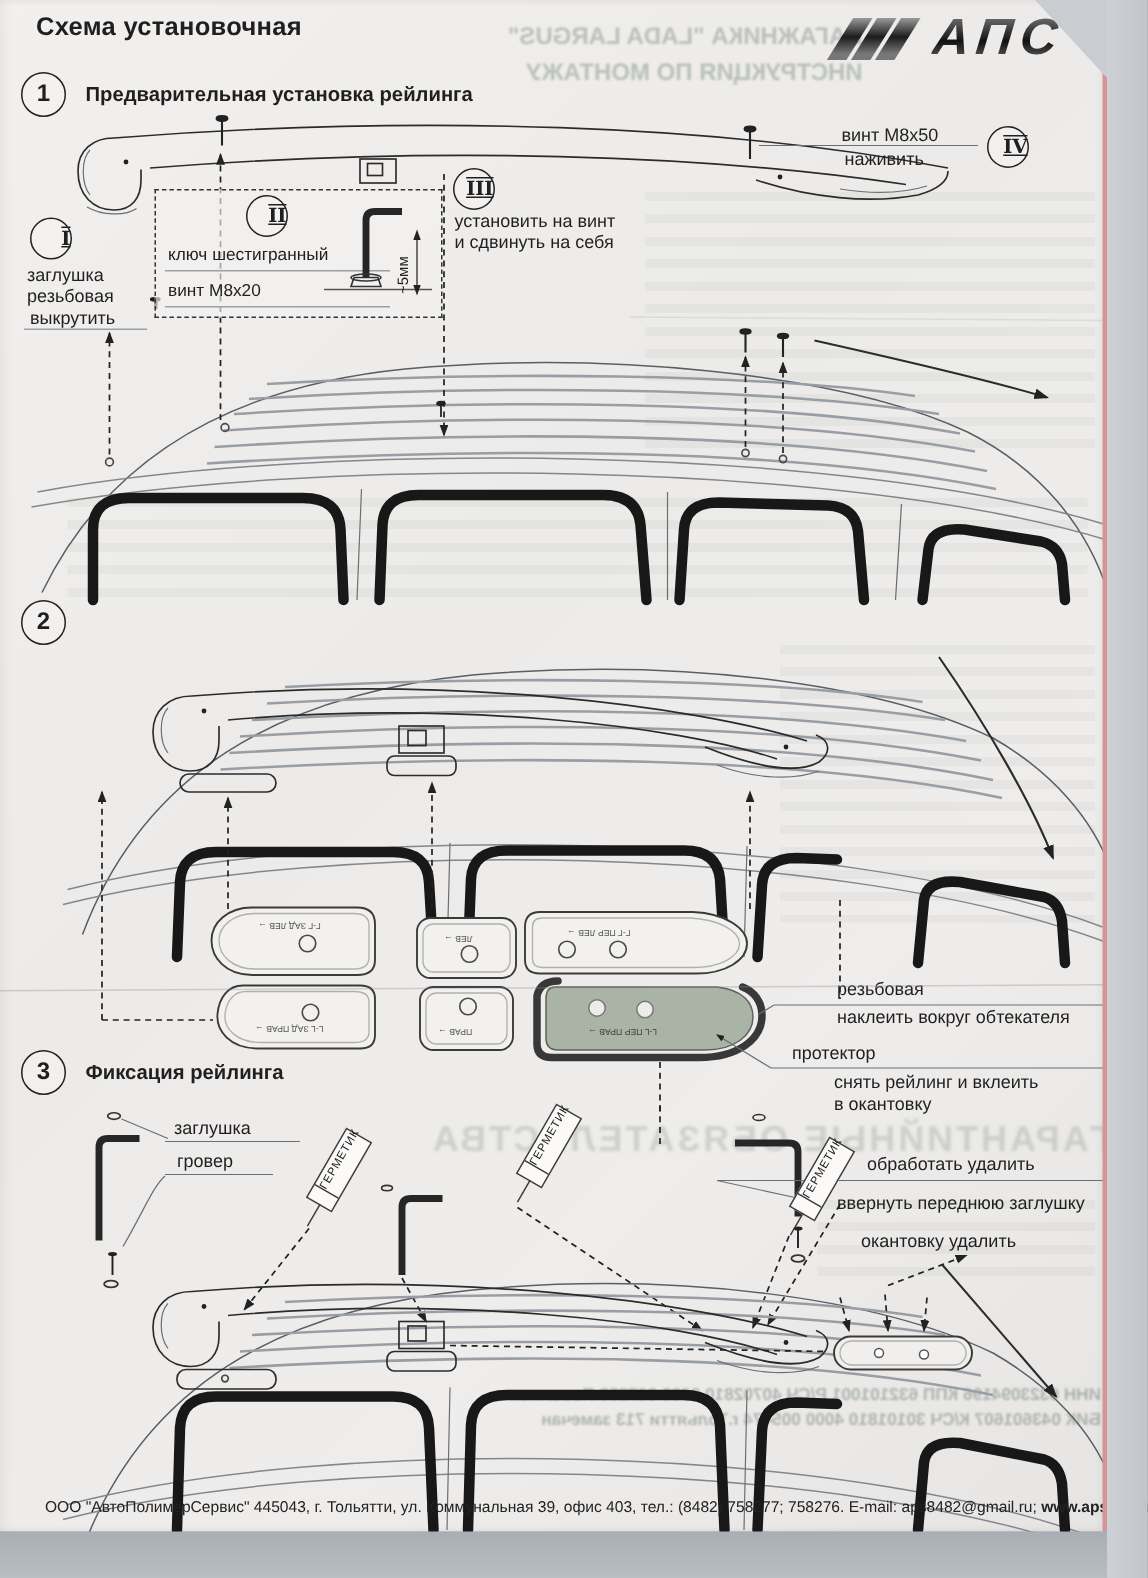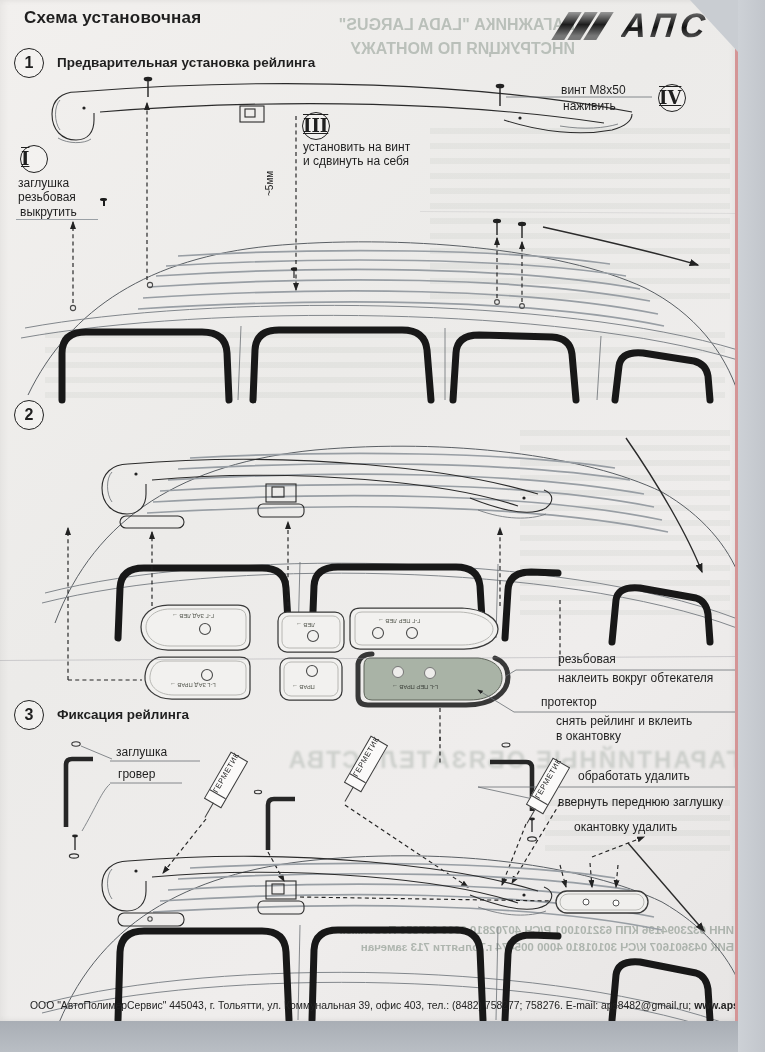--- a/index.html
+++ b/index.html
@@ -17,21 +17,21 @@
     clip-path:polygon(100% 0,100% 100%,0 0);}
   .crease{position:absolute;height:1px;background:rgba(140,140,148,.35);}
 
   
   .doc-title{position:absolute;font-size:17px;font-weight:bold;letter-spacing:.2px;}
   .step-circle{position:absolute;width:28px;height:28px;border:1.6px solid #222;border-radius:50%;
     text-align:center;line-height:28px;font-size:16px;font-weight:bold;background:rgba(245,244,242,.55);}
   .step-title{position:absolute;font-size:13.5px;font-weight:bold;white-space:nowrap;}
   .step-note{font-weight:normal;font-style:italic;font-size:12px;}
   .roman-circle{position:absolute;width:26px;height:26px;border:1.4px solid #222;border-radius:50%;
-    text-align:left;line-height:25px;font-size:18px;background:rgba(245,244,242,.6);}
+    text-align:right;line-height:25px;font-size:13px;background:rgba(245,244,242,.6);}
   .roman{font-family:"DejaVu Serif",serif;font-weight:bold;text-decoration:underline overline;}
   .lbl{position:absolute;font-size:12px;white-space:nowrap;}
   .lbl-i{position:absolute;font-size:12px;white-space:nowrap;}
   .rule{position:absolute;height:1px;background:#9aa0a5;}
   .dashed-box{position:absolute;border:1.6px dashed #333;}
   .vtext{position:absolute;font-size:10.5px;transform:rotate(-90deg);transform-origin:left top;white-space:nowrap;}
   .screw-glyph{position:absolute;width:7px;height:3px;background:#1b1b1b;border-radius:40%;}
   .screw-glyph:after{content:"";position:absolute;left:2.5px;top:3px;width:2px;height:5px;background:#1b1b1b;}
 
   
@@ -177,20 +177,36 @@
     <path class="ink" d="M543,157 C610,172 668,186 698,195" marker-end="url(#a1)" style="stroke-width:1.4"></path>
   </svg>
 
   <div class="roman-circle" style="left:20px;top:145px;"><span class="roman">I</span></div>
   <div class="lbl" style="left:18px;top:176px;">заглушка</div>
   <div class="lbl" style="left:18px;top:190px;">резьбовая</div>
   <div class="lbl-i" style="left:20px;top:205px;">выкрутить</div>
   <div class="rule" style="left:16px;top:219px;width:82px;"></div>
   <div class="screw-glyph" style="left:100px;top:198px;"></div>
 
+  <div class="dashed-box" style="left:103px;top:126px;width:190px;height:84px;background:rgba(242,241,239,.65);">
+    <div class="roman-circle" style="left:60px;top:3px;"><span class="roman">II</span></div>
+    <div class="lbl" style="left:8px;top:37px;font-size:11.5px;">ключ шестигранный</div>
+    <div class="rule" style="left:6px;top:53px;width:150px;"></div>
+    <div class="lbl" style="left:8px;top:61px;font-size:11.5px;">винт М8х20</div>
+    <div class="rule" style="left:6px;top:77px;width:150px;"></div>
+    <svg width="80" height="80" style="left:108px;top:2px;" viewBox="0 0 80 80">
+      <path class="key" d="M32,58 L32,18 Q32,12 38,12 L56,12"></path>
+      <path d="M22,62 L42,62 L40,56 L24,56 z" fill="#f2f1ef" stroke="#333" stroke-width="1.1"></path>
+      <ellipse cx="32" cy="56" rx="10" ry="2.4" fill="none" stroke="#333" stroke-width="1"></ellipse>
+      <line x1="4" y1="64" x2="76" y2="64" stroke="#555" stroke-width="1"></line>
+      <line x1="66" y1="30" x2="66" y2="62" stroke="#333" stroke-width=".9"></line>
+      <path d="M66,24 L63.5,31 L68.5,31 z" fill="#222"></path>
+      <path d="M66,68 L63.5,61 L68.5,61 z" fill="#222"></path>
+    </svg>
+  </div>
   <div class="vtext" style="left:264px;top:196px;font-size:10px;">~5мм</div>
 
   <div class="roman-circle" style="left:302px;top:112px;"><span class="roman">III</span></div>
   <div class="lbl-i" style="left:303px;top:140px;">установить на винт</div>
   <div class="lbl-i" style="left:303px;top:154px;">и сдвинуть на себя</div>
 
   <div class="lbl" style="left:561px;top:83px;">винт М8х50</div>
   <div class="lbl-i" style="left:563px;top:99px;">наживить</div>
   <div class="roman-circle" style="left:658px;top:84px;"><span class="roman">IV</span></div>
 
@@ -270,21 +286,21 @@
 
   <div class="piece-lbl" style="left:172px;top:613px;">Г-Г  ЗАД ЛЕВ  →</div>
   <div class="piece-lbl" style="left:170px;top:682px;">L-L  ЗАД ПРАВ  →</div>
   <div class="piece-lbl" style="left:296px;top:622px;">ЛЕВ  →</div>
   <div class="piece-lbl" style="left:292px;top:684px;">ПРАВ  →</div>
   <div class="piece-lbl" style="left:378px;top:618px;">Г-Г  ПЕР ЛЕВ  →</div>
   <div class="piece-lbl" style="left:392px;top:684px;color:#3e423c;">L-L  ПЕР ПРАВ  →</div>
 
   <div class="lbl" style="left:558px;top:652px;">резьбовая</div>
   <div class="lbl-i" style="left:558px;top:671px;">наклеить вокруг обтекателя</div>
-  <div class="lbl" style="left:541px;top:695px;">протектор</div>
+  <div class="lbl" style="left:528px;top:695px;">протектор</div>
   <div class="lbl-i" style="left:556px;top:714px;">снять рейлинг и вклеить</div>
   <div class="lbl-i" style="left:556px;top:729px;">в окантовку</div>
 
   <svg id="svg3" style="left:0;top:735px;" width="740" height="285" viewBox="0 0 740 285">
     <defs>
       <marker id="a3" markerWidth="8" markerHeight="6" refX="6" refY="2.6" orient="auto">
         <path d="M0,0 L7,2.6 L0,5.2 z" fill="#222"></path>
       </marker>
     </defs>
 

